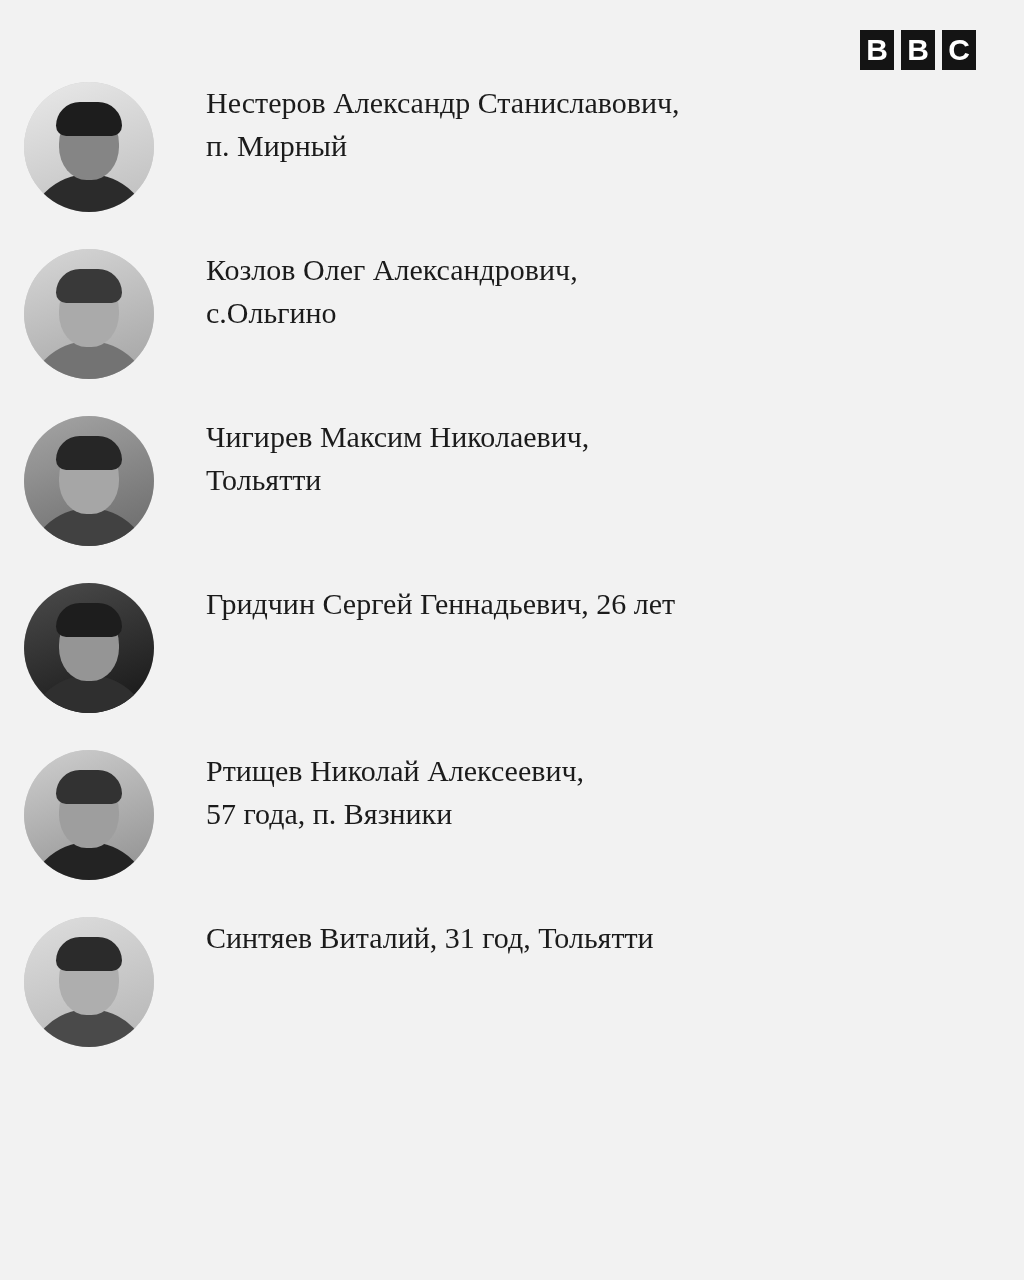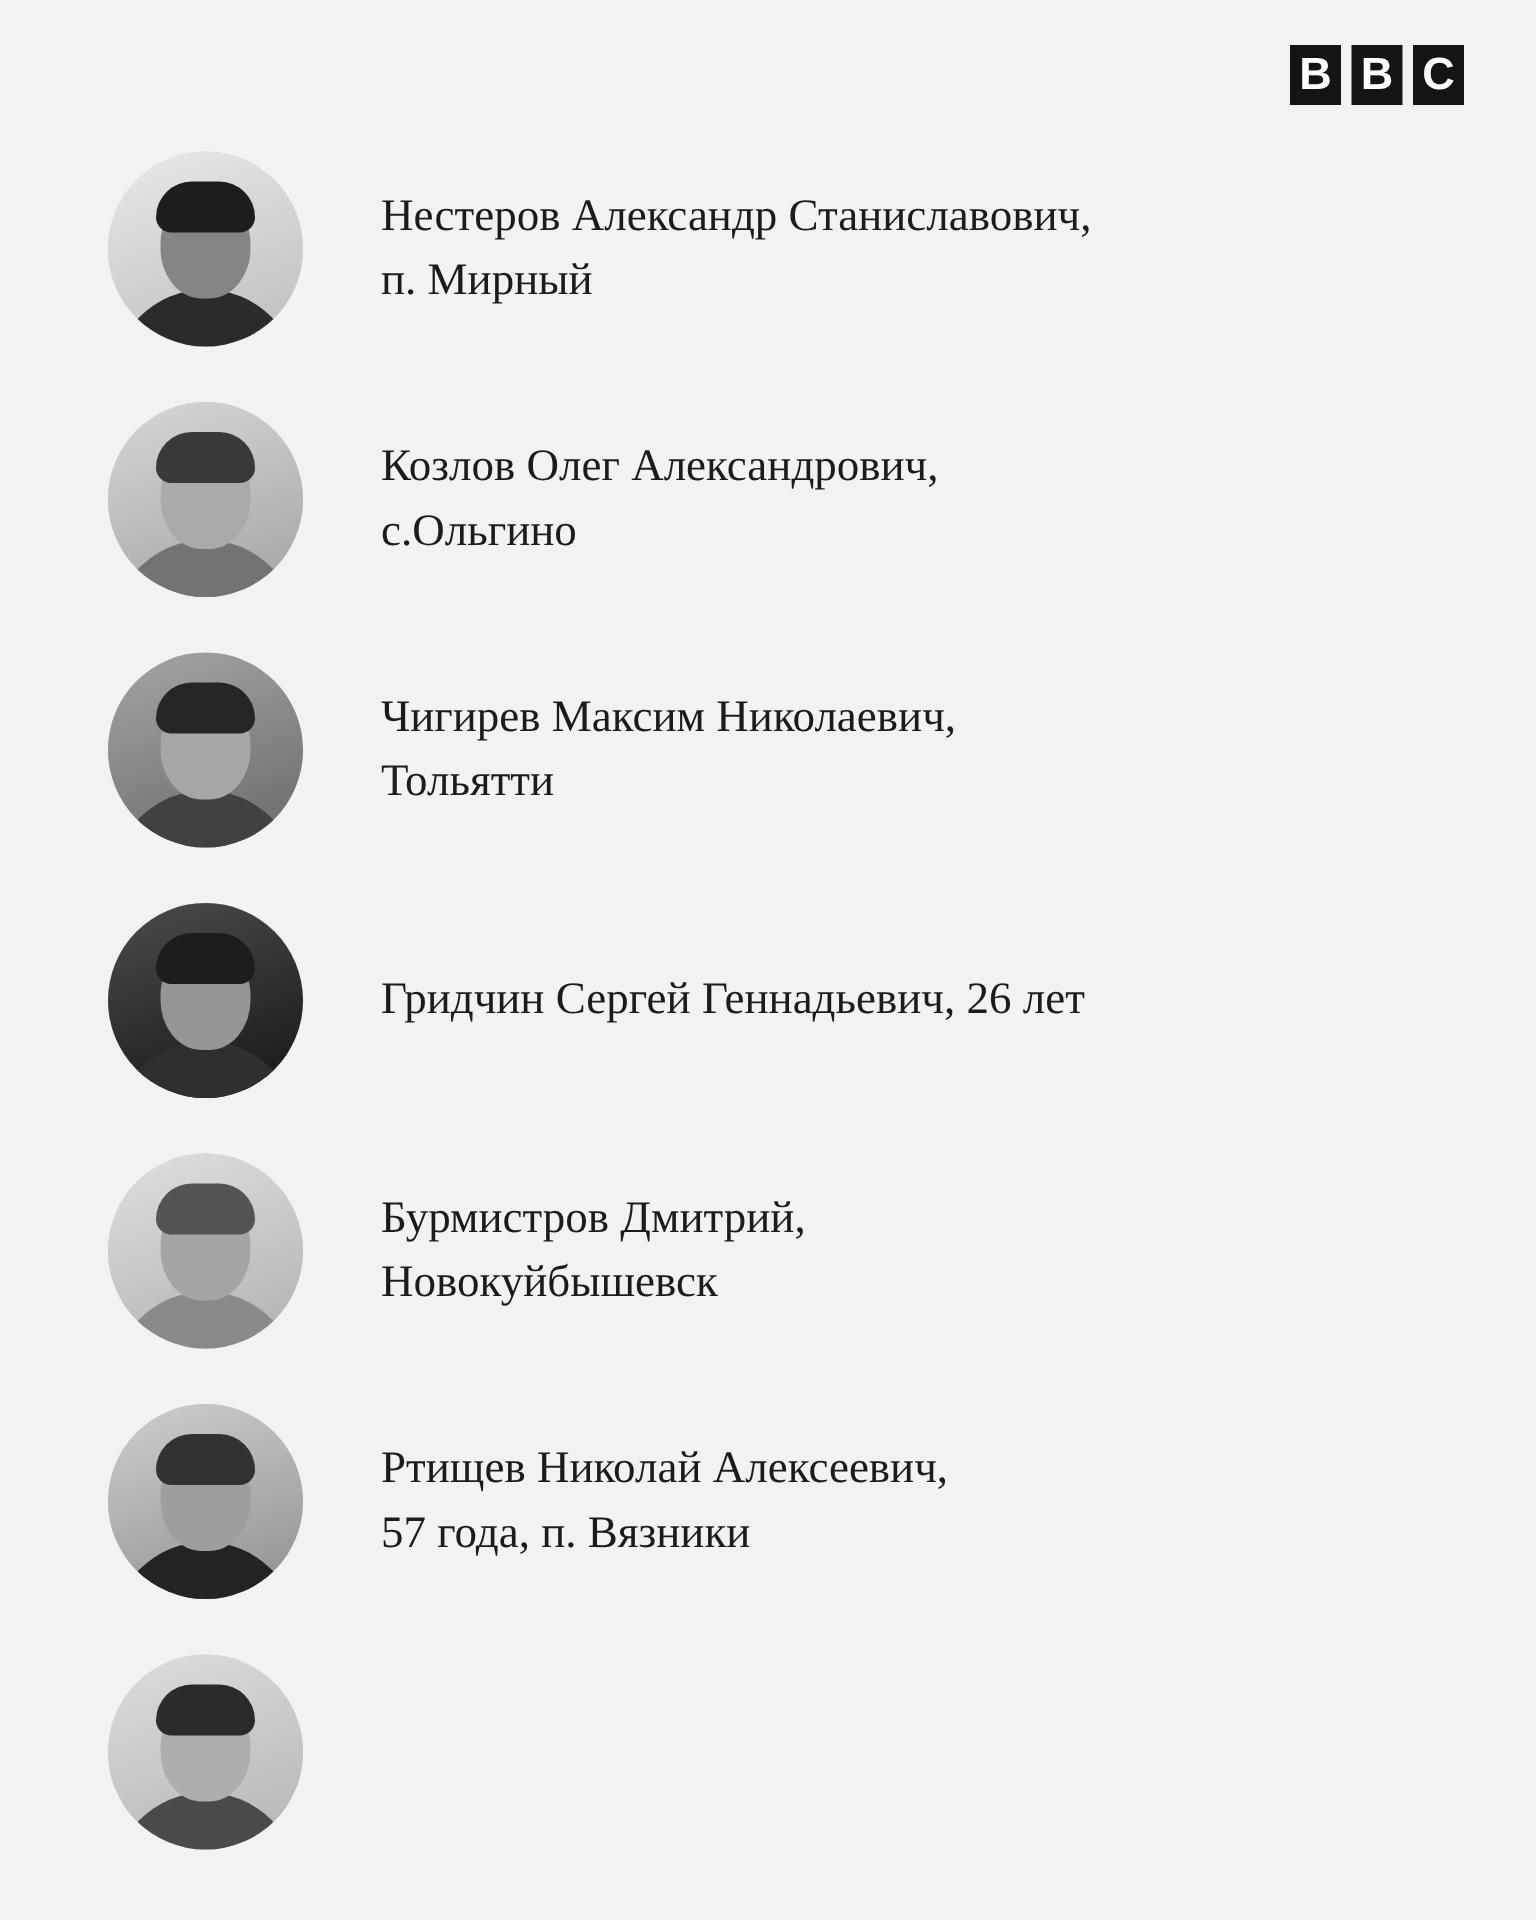--- a/index.html
+++ b/index.html
@@ -47,23 +47,22 @@
   
   .list {
     position: absolute;
     top: 82px;
     left: 0;
     width: 1024px;
   }
 
   .row {
     display: flex;
-    align-items: center;
     height: 167px;
-    padding-left: 72px;
+    padding-left: 24px;
     box-sizing: border-box;
   }
 
   .avatar {
     width: 130px;
     height: 130px;
     border-radius: 50%;
     flex: 0 0 130px;
     overflow: hidden;
     position: relative;
@@ -198,45 +197,36 @@
     <div class="row">
       <div class="avatar v4">
         <div class="bg"></div>
         <div class="shoulders"></div>
         <div class="head"></div>
         <div class="hair"></div>
       </div>
       <div class="caption">Гридчин Сергей Геннадьевич, 26 лет</div>
     </div>
 
-    <div class="row">
-      <div class="avatar v5">
-        <div class="bg"></div>
-        <div class="shoulders"></div>
-        <div class="head"></div>
-        <div class="hair"></div>
-      </div>
-      <div class="caption">Бурмистров Дмитрий,
-Новокуйбышевск</div>
-    </div>
 
     <div class="row">
       <div class="avatar v6">
         <div class="bg"></div>
         <div class="shoulders"></div>
         <div class="head"></div>
         <div class="hair"></div>
       </div>
       <div class="caption">Ртищев Николай Алексеевич,
 57 года, п. Вязники</div>
     </div>
 
     <div class="row">
       <div class="avatar v7">
         <div class="bg"></div>
         <div class="shoulders"></div>
         <div class="head"></div>
         <div class="hair"></div>
       </div>
+      <div class="caption">Синтяев Виталий, 31 год, Тольятти</div>
     </div>
 
   </div>
 </div>
 
 </body></html>

